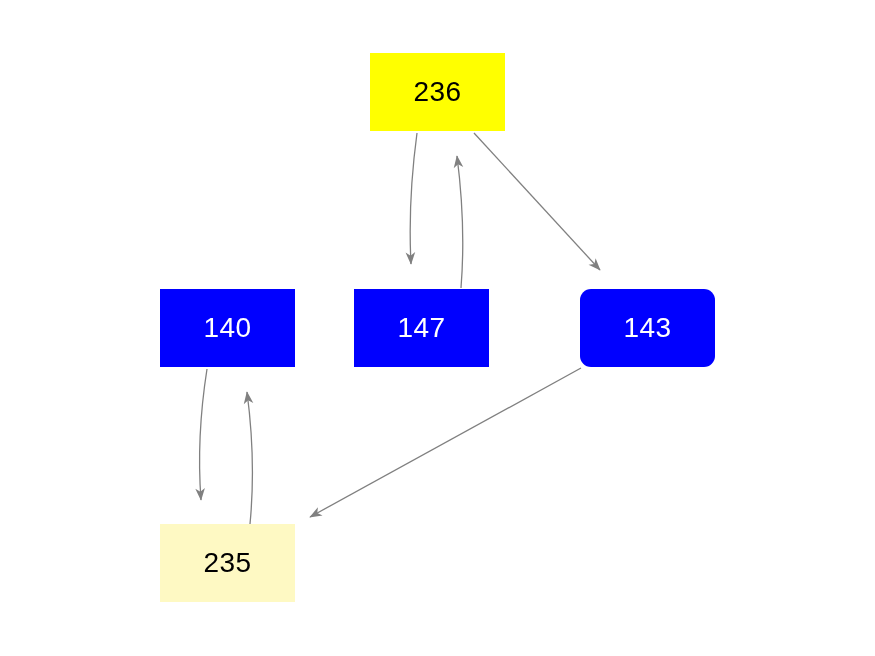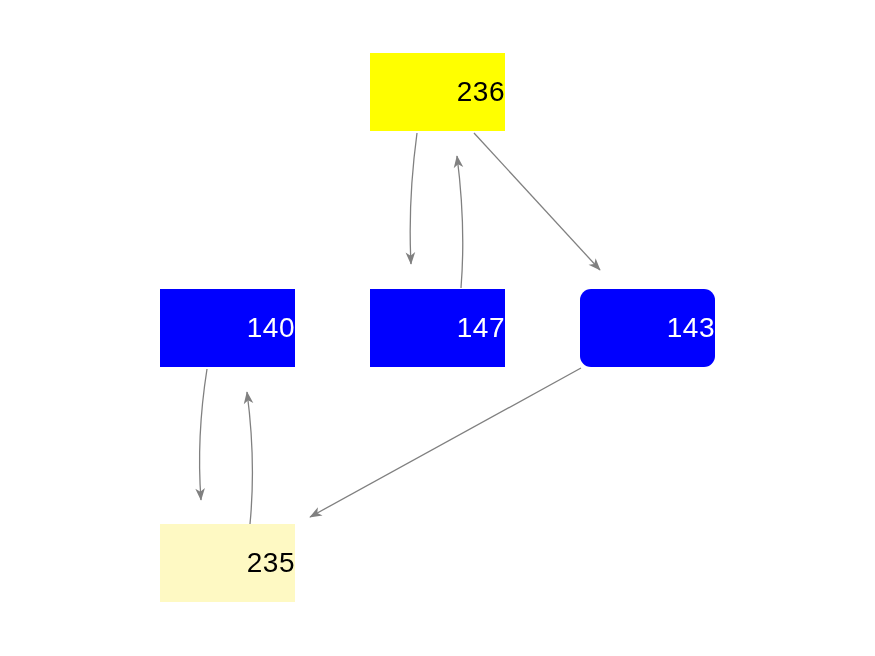--- a/index.html
+++ b/index.html
@@ -21,21 +21,21 @@
     position: absolute;
     left: 0;
     top: 0;
     width: 875px;
     height: 656px;
   }
   .node {
     position: absolute;
     display: flex;
     align-items: center;
-    justify-content: flex-end;
+    justify-content: center;
     box-sizing: border-box;
     font-size: 28px;
     line-height: 1;
     letter-spacing: 0.5px;
     user-select: none;
   }
   .node-label {
     pointer-events: none;
   }
 </style>
@@ -77,21 +77,21 @@
   </svg>
 
   <div class="node" style="left:370px; top:53px; width:135px; height:78px; background:#ffff00; color:#000000;">
     <span class="node-label">236</span>
   </div>
 
   <div class="node" style="left:160px; top:289px; width:135px; height:78px; background:#0000ff; color:#ffffff;">
     <span class="node-label">140</span>
   </div>
 
-  <div class="node" style="left:370px; top:289px; width:135px; height:78px; background:#0000ff; color:#ffffff;">
+  <div class="node" style="left:354px; top:289px; width:135px; height:78px; background:#0000ff; color:#ffffff;">
     <span class="node-label">147</span>
   </div>
 
   <div class="node" style="left:580px; top:289px; width:135px; height:78px; background:#0000ff; color:#ffffff;border-radius:11px;">
     <span class="node-label">143</span>
   </div>
 
   <div class="node" style="left:160px; top:524px; width:135px; height:78px; background:#fef9c3; color:#000000;">
     <span class="node-label">235</span>
   </div>

